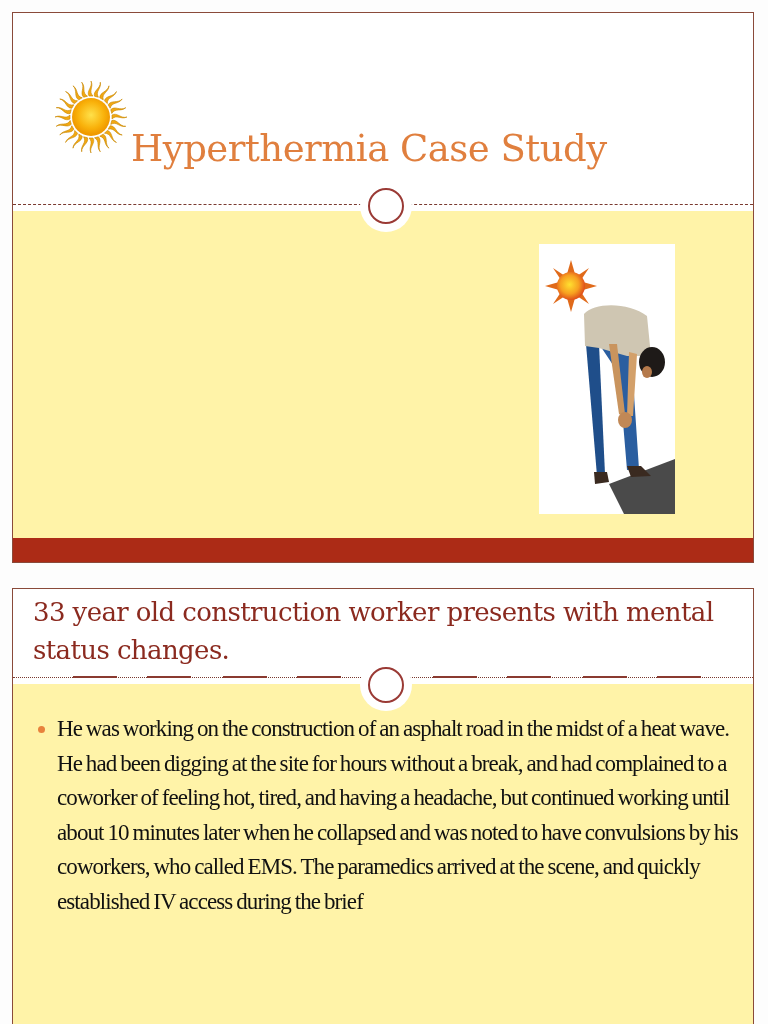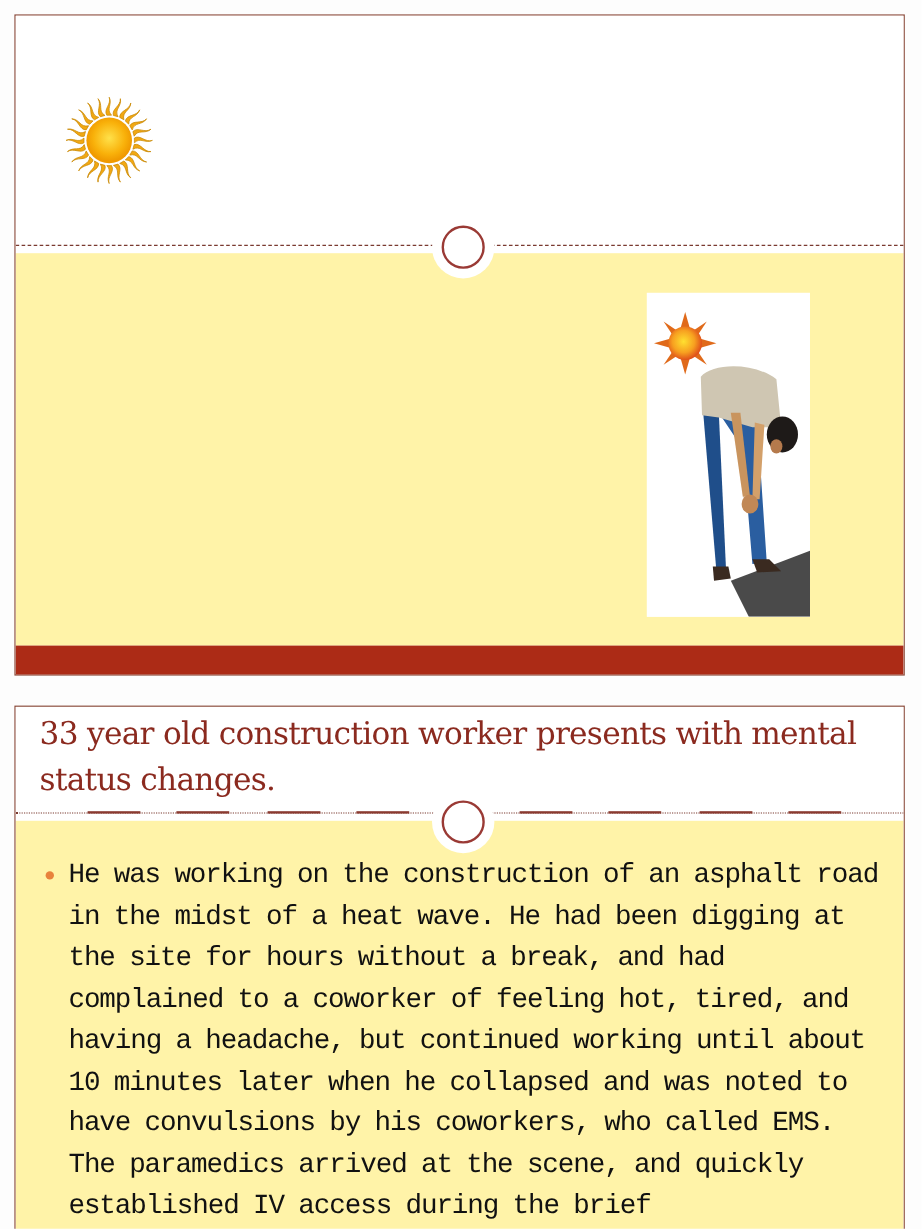--- a/index.html
+++ b/index.html
@@ -76,21 +76,21 @@
   .bullet-list {
     position: absolute; left: 24px; right: 14px; top: 123px;
     margin: 0; padding: 0; list-style: none;
   }
   .bullet-item { position: relative; padding-left: 20px; }
   .bullet-dot {
     position: absolute; left: 1px; top: 14px; width: 7px; height: 7px;
     border-radius: 50%; background: #e8823c;
   }
   .bullet-text {
-    font-family: Liberation Mono, monospace;
+    font-family: Liberation Serif, serif;
     font-size: 23px; line-height: 34.5px; color: #111;
     letter-spacing: -0.9px; word-spacing: -1px;
   }
 </style>
 </head>
 <body>
 
 <div id="slide1" class="slide">
   <div class="title-area">
     <svg class="sun-logo" viewBox="0 0 76 76">
@@ -124,20 +124,21 @@
         <use href="#rays" transform="rotate(255)"></use>
         <use href="#rays" transform="rotate(270)"></use>
         <use href="#rays" transform="rotate(285)"></use>
         <use href="#rays" transform="rotate(300)"></use>
         <use href="#rays" transform="rotate(315)"></use>
         <use href="#rays" transform="rotate(330)"></use>
         <use href="#rays" transform="rotate(345)"></use>
       </g>
       <circle cx="38" cy="38" r="19" fill="url(#sg1)"></circle>
     </svg>
+    <div class="title-text">Hyperthermia Case Study</div>
     <div class="divider"></div>
   </div>
   <div class="body-area"></div>
   <div class="ring-wrap">
       <div class="ring"></div>
     </div>
 
   <svg class="worker-image" viewBox="0 0 136 270">
     <rect width="136" height="270" fill="#ffffff"></rect>
     <defs>

